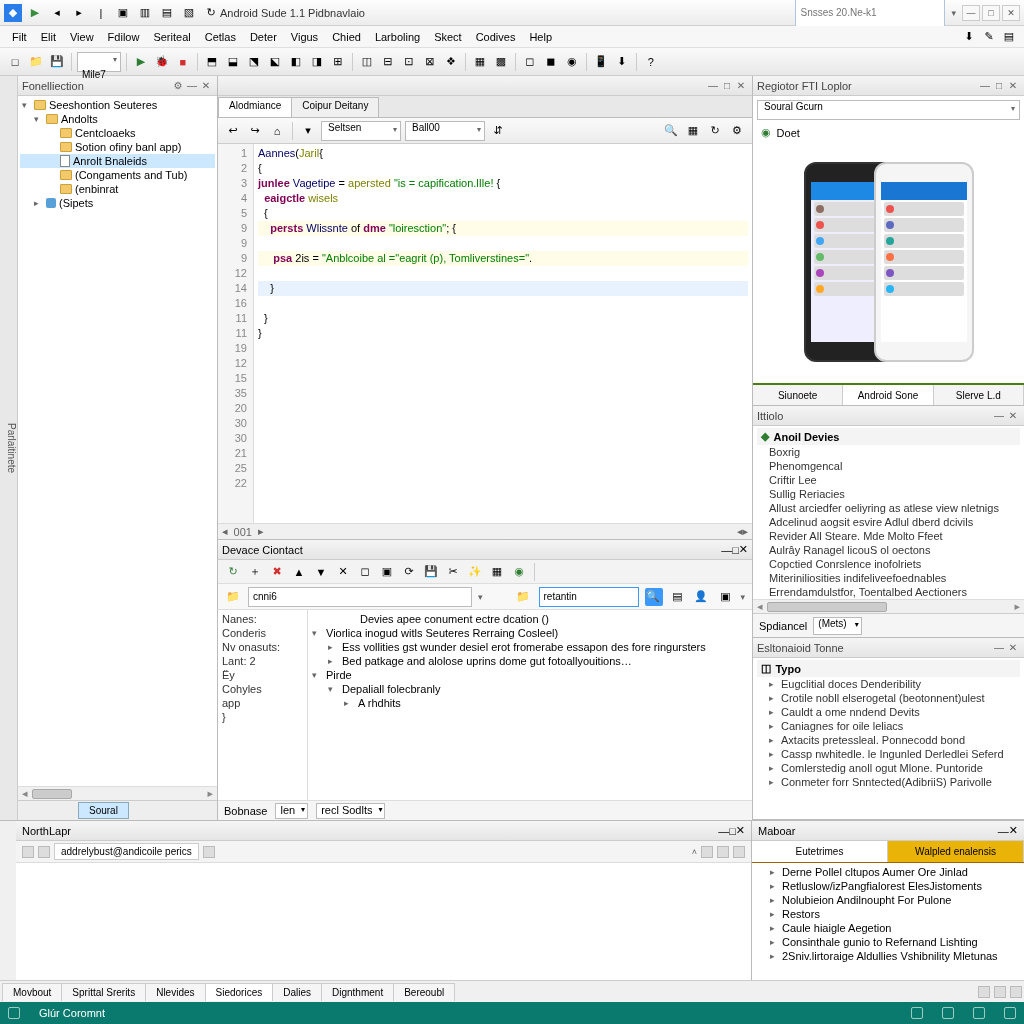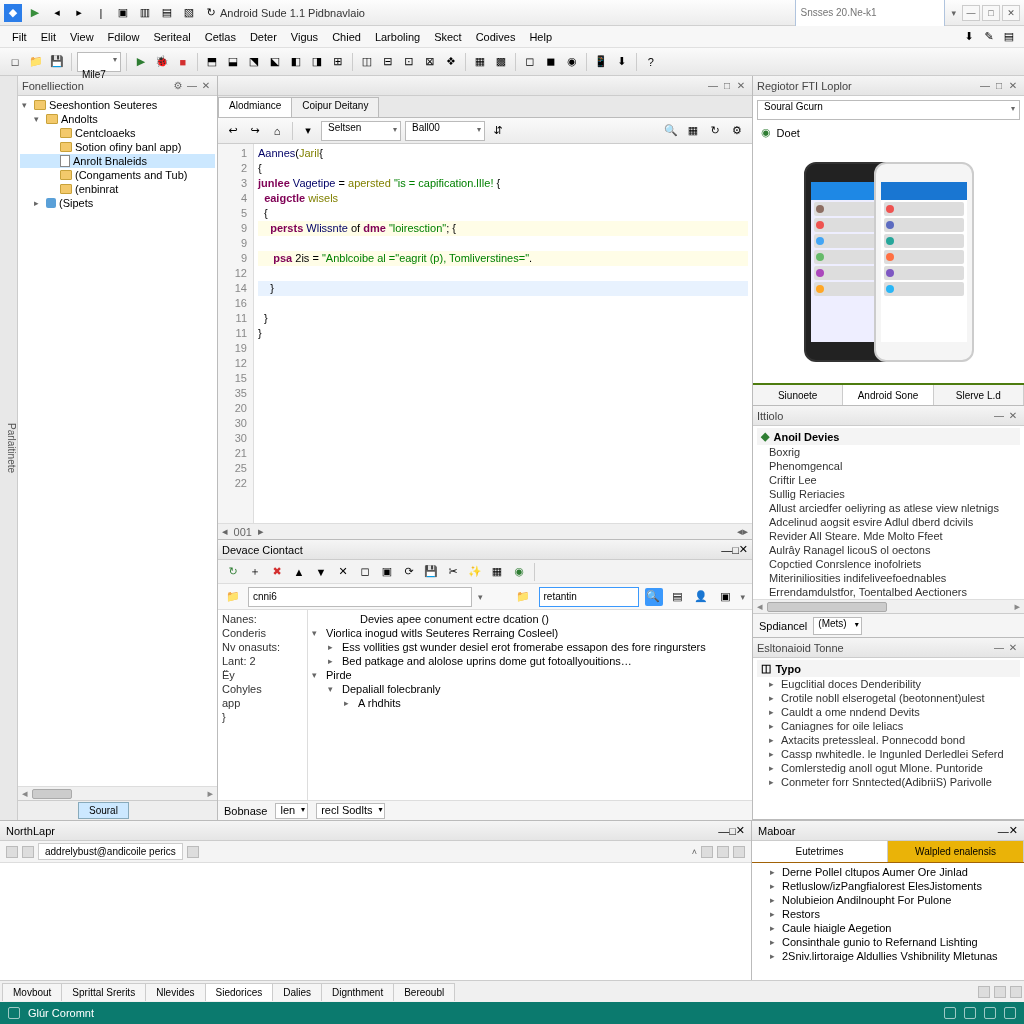--- a/index.html
+++ b/index.html
@@ -91,21 +91,21 @@
 .rp-list .item { padding: 1px 2px 1px 12px; color: #333; display: flex; align-items: center; gap: 4px; }
 .rp-list .item .tw3 { width: 8px; color: #666; font-size: 9px; }
 .rp-list .head { font-weight: bold; padding: 2px 4px; background: #f4f4f4; display: flex; align-items: center; gap: 4px; }
 .rp-bottom-row { height: 24px; display: flex; align-items: center; gap: 6px; padding: 0 6px; border-top: 1px solid #ccc; background: #f5f5f5; }
 .rp-bottom-row .combo { height: 18px; border: 1px solid #bbb; background: #fff; padding: 0 14px 0 4px; position: relative; font-size: 10px; }
 .rp-bottom-row .combo::after { content: "▾"; position: absolute; right: 2px; top: 2px; font-size: 8px; }
 
 .hscroll-thin { height: 14px; background: #f0f0f0; border-top: 1px solid #ddd; display:flex; align-items:center; padding:0 4px; color:#888; font-size:9px;}
 .hscroll-thin .thumb { height:10px; background:#ccc; border:1px solid #aaa; border-radius:2px; }
 
-.bottom-wide { height: 160px; display: flex; border-top: 1px solid #bbb; }
+.bottom-wide { height: 160px; display: flex; border-top: 1px solid #bbb; padding-left: 16px; }
 .bw-left { flex: 1; display: flex; flex-direction: column; border-right: 1px solid #bbb; background: #fff; }
 .bw-header { height: 20px; background: linear-gradient(#f5f5f5,#e5e5e5); display: flex; align-items: center; padding: 0 6px; border-bottom: 1px solid #ccc; font-size: 10px; }
 .bw-header .spacer { flex:1; }
 .bw-tabs { height: 22px; display: flex; align-items: center; gap: 4px; padding: 0 6px; border-bottom: 1px solid #ddd; background: #f4f4f4; }
 .bw-tabs .chip { padding: 2px 6px; background: #fff; border: 1px solid #ccc; font-size: 10px; }
 .bw-body { flex: 1; padding: 4px 8px; color: #444; }
 
 .bw-right { width: 272px; display: flex; flex-direction: column; background: #fff; }
 .bw-right .tabs2 { height: 22px; display: flex; border-bottom: 1px solid #a16207; }
 .bw-right .tabs2 .t { flex: 1; display: flex; align-items: center; justify-content: center; font-size: 10px; border-right: 1px solid #ccc; background: #eab308; }
@@ -113,21 +113,21 @@
 .bw-right .list2 { flex: 1; overflow: auto; padding: 2px 4px; }
 .bw-right .list2 .it { padding: 1px 2px 1px 14px; display:flex; gap:4px; align-items:center; }
 .bw-right .list2 .it .tw4 { width:8px; color:#666; font-size:9px; }
 
 .footer-tabs { height: 22px; background: #f0f0f0; border-top: 1px solid #ccc; display: flex; align-items: center; padding: 0 2px; }
 .footer-tabs .ft { padding: 3px 10px; border: 1px solid #ccc; border-bottom: none; background: #f5f5f5; margin-right: -1px; font-size: 10px; }
 .footer-tabs .ft.active { background: #fff; }
 .footer-tabs .rest { flex:1; }
 .micro-icon { width:12px; height:12px; background:#ddd; border:1px solid #bbb; }
 
-.statusbar { height: 22px; background: #0b7a6e; color: #fff; display: flex; align-items: center; padding: 0 8px; gap: 8px; font-size: 10px; }
+.statusbar { height: 22px; background: #0b7a6e; color: #fff; display: flex; align-items: center; padding: 0 8px; gap: 19px; font-size: 10px; }
 .statusbar .spacer { flex: 1; }
 .statusbar .sicon { width: 12px; height: 12px; border: 1px solid rgba(255,255,255,.6); border-radius: 2px; }
 
 .left-bottom-tabs { height: 20px; background: #eee; border-top: 1px solid #ccc; display:flex; align-items:center; }
 .left-bottom-tabs .lt { padding: 2px 10px; font-size:10px; }
 .left-bottom-tabs .lt.active { background:#cce8ff; border:1px solid #8ab; }
 </style>
 </head>
 <body>
 

